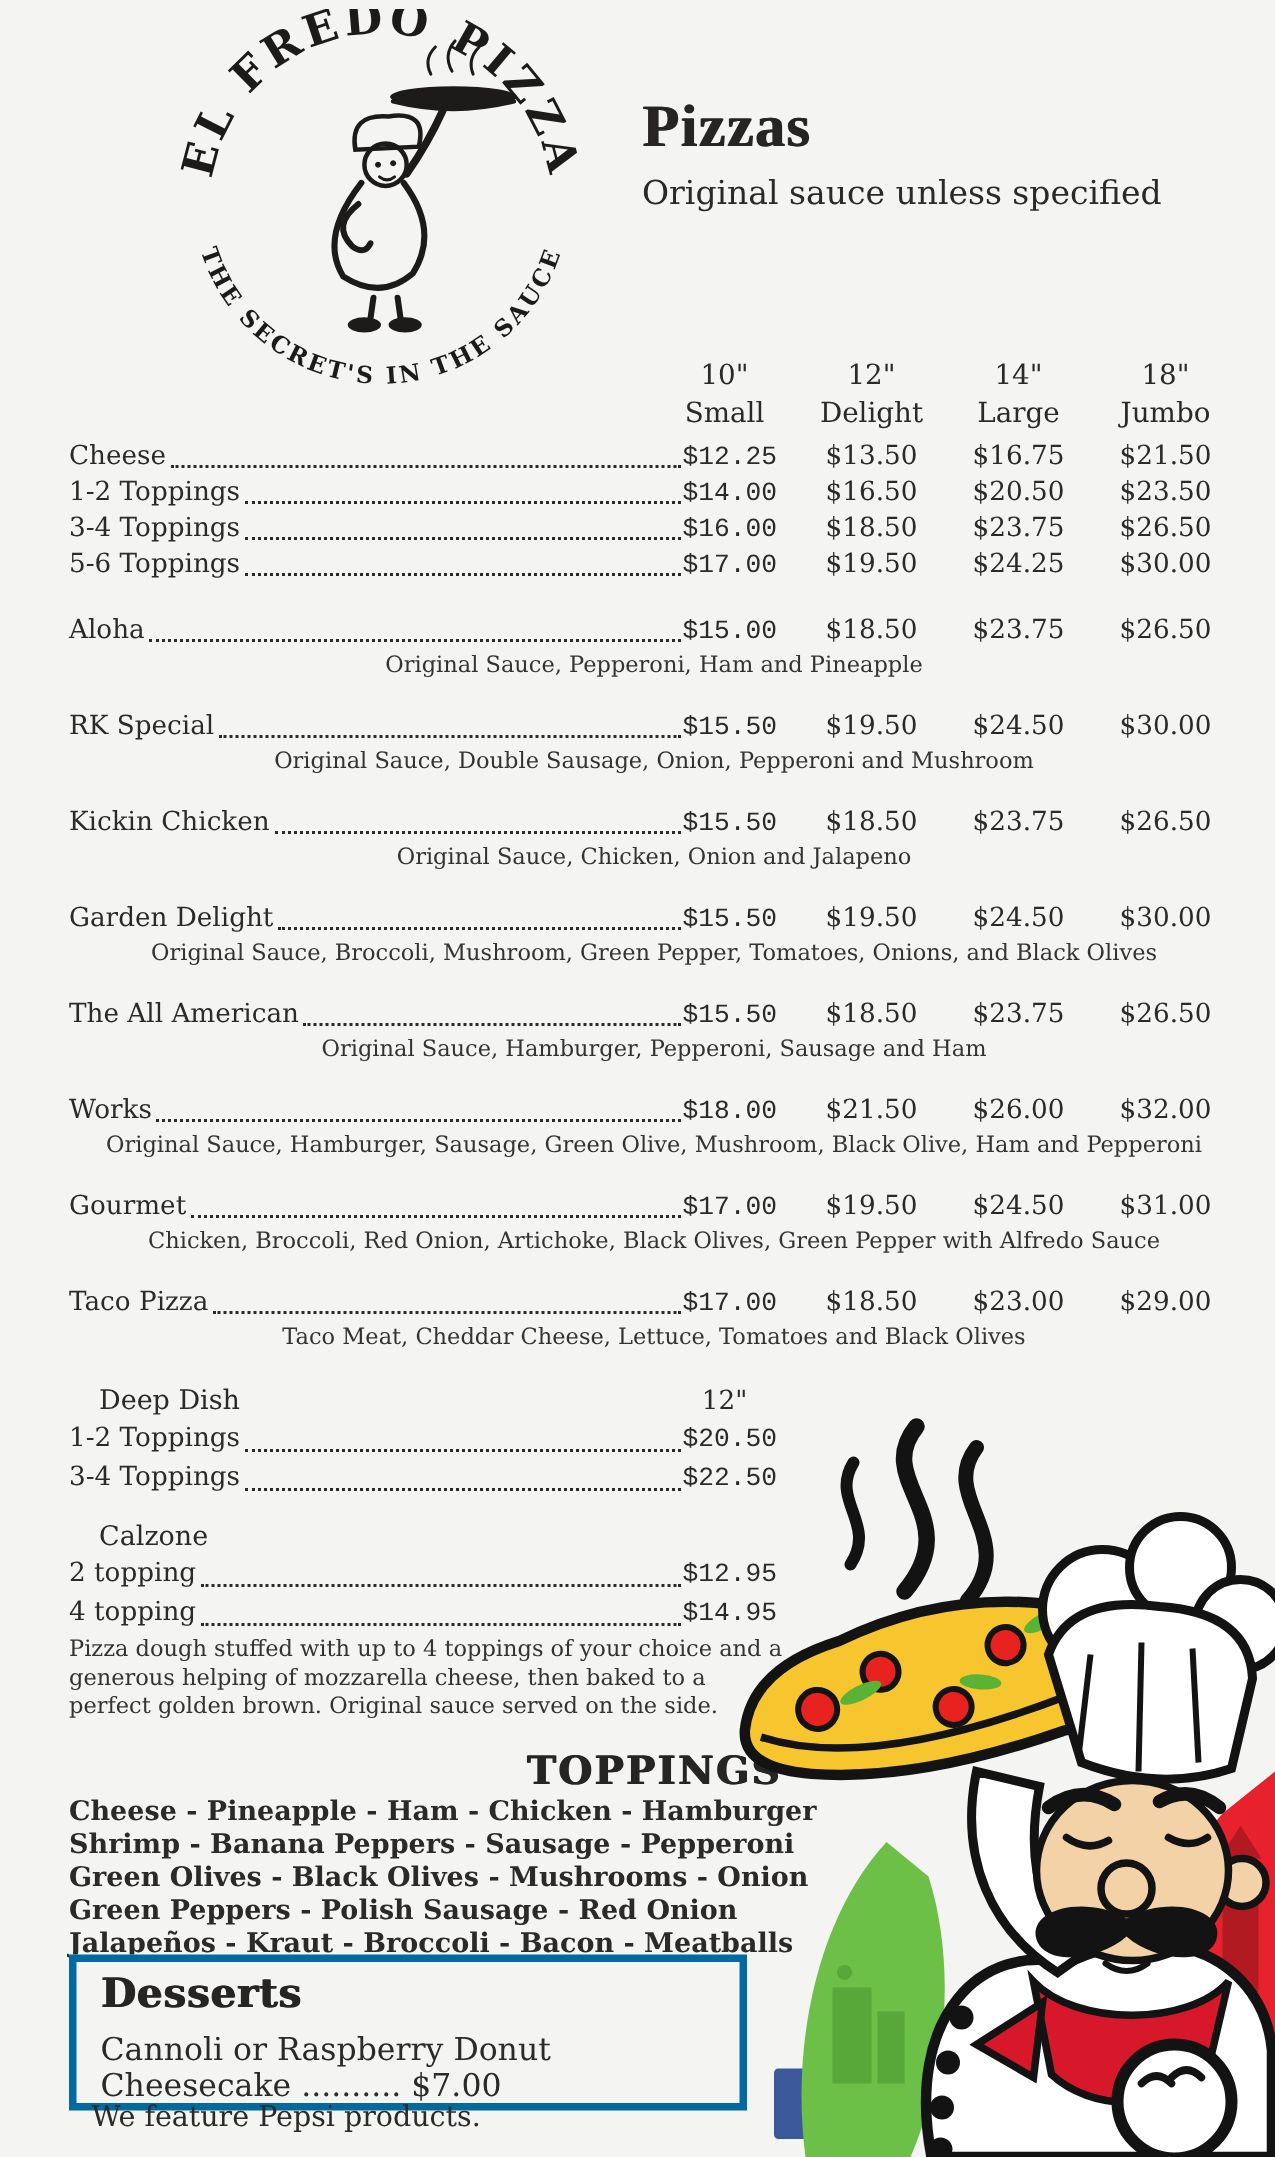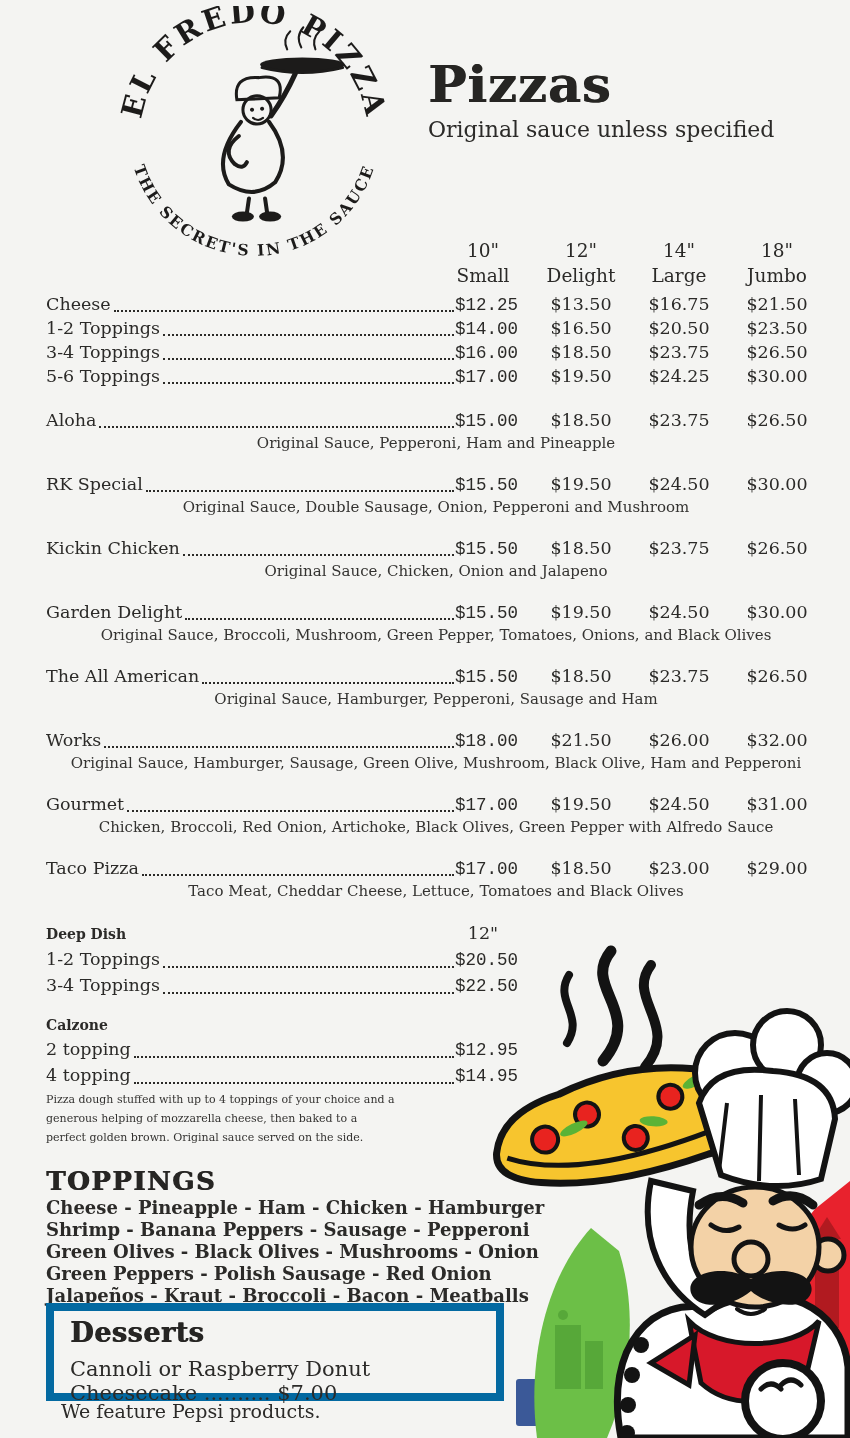--- a/index.html
+++ b/index.html
@@ -4,50 +4,50 @@
 <style>
   html,body{margin:0;padding:0;}
   .page{
     position:relative; width:850px; height:1438px; overflow:hidden;
     background:#f4f4f2; color:#2b2a28;
     font-family:"DejaVu Serif","Liberation Serif",serif;
   }
   
   .logo{position:absolute; left:108px; top:6px; width:292px; height:252px;}
   .pz-head{position:absolute; left:428px; top:58px; width:400px;}
-  .pz-title{font-size:51px; font-weight:bold; line-height:52px; letter-spacing:1px;
-            text-shadow:.8px 0 currentColor; color:#262523;}
+  .pz-title{font-size:40px; font-weight:bold; line-height:52px; letter-spacing:1px;
+            text-shadow:.8px 0 currentColor; color:#262523;font-family:Liberation Serif, serif;}
   .pz-sub{font-size:22px; line-height:28px; margin-top:6px;}
   
   .menu{position:absolute; left:46px; top:238px; width:780px;}
   .size-header{display:flex; font-size:18.5px; line-height:25px; text-align:center;}
   .sh-spacer{flex:1;}
   .sh-col{width:98px; flex:none;}
   .row{display:flex; align-items:baseline; font-size:17.5px; line-height:23px;}
   .nm{white-space:nowrap;}
   .dots{flex:1; align-self:flex-end; border-bottom:2.4px dotted #2b2a28; margin:0 1px 5px 3px;}
   .p1{white-space:nowrap; margin-right:14px;font-family:Liberation Mono, monospace;}
   .pc{width:98px; flex:none; text-align:center; white-space:nowrap;}
   .sp{width:294px; flex:none;}
   .base{margin-top:5px;}
   .specials{margin-top:20px;}
   .blk{margin-bottom:20px;}
   .desc{font-size:15px; line-height:20px; color:#343331;text-align:center;}
   .dd-row{line-height:25px;}
-  .sec-title{font-size:14px; font-weight:bold; white-space:nowrap;}
+  .sec-title{font-size:18px; font-weight:normal; white-space:nowrap;margin-left:20px;}
   .calzone{margin-top:14px;}
-  .cz-desc{font-size:11px; line-height:19px; color:#343331; margin-top:1px;}
+  .cz-desc{font-size:15px; line-height:19px; color:#343331; margin-top:1px;}
   .tops{margin-top:18px;}
   .tops-title{font-size:26px; font-weight:bold; letter-spacing:1.5px; line-height:32px;
               text-shadow:.8px 0 currentColor; color:#262523;
-              font-family:"DejaVu Serif","Liberation Serif",serif;}
+              font-family:"DejaVu Serif","Liberation Serif",serif;text-align:center;}
   .tops-line{font-size:18px; font-weight:bold; line-height:22px;}
   
   .desserts{position:absolute; left:46px; top:1303px; width:426px; height:76px;
-            border:8px solid #0369a1; padding:6px 0 0 16px; background:#f4f4f2;}
+            border:5px solid #0369a1; padding:6px 0 12px 16px; background:#f4f4f2;}
   .ds-title{font-size:27px; font-weight:bold; letter-spacing:.5px;
             text-shadow:.8px 0 currentColor; color:#262523;}
   .ds-item{font-size:21px; margin-top:9px;}
   .pepsi{position:absolute; left:61px; top:1400px; font-size:19px;}
   
   .fb{position:absolute; left:516px; top:1379px; width:47px; height:47px;
       background:#3b5998; border-radius:3px; overflow:hidden; cursor:pointer;}
   .fb span{position:absolute; right:7px; bottom:-14px; color:#fff; font-size:46px;
            font-weight:bold; font-family:"DejaVu Serif","Liberation Serif",serif;}
   

